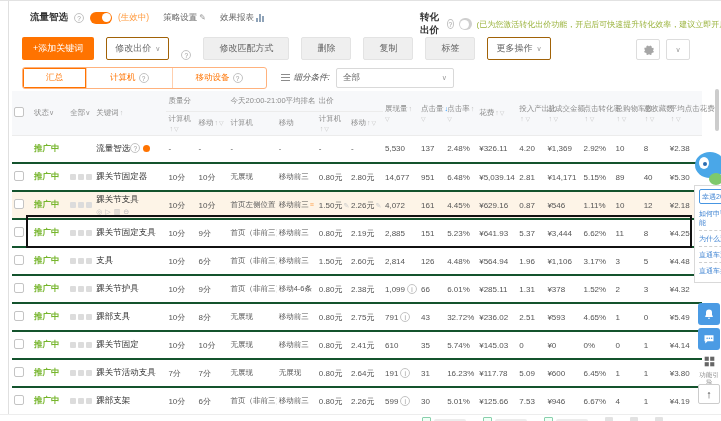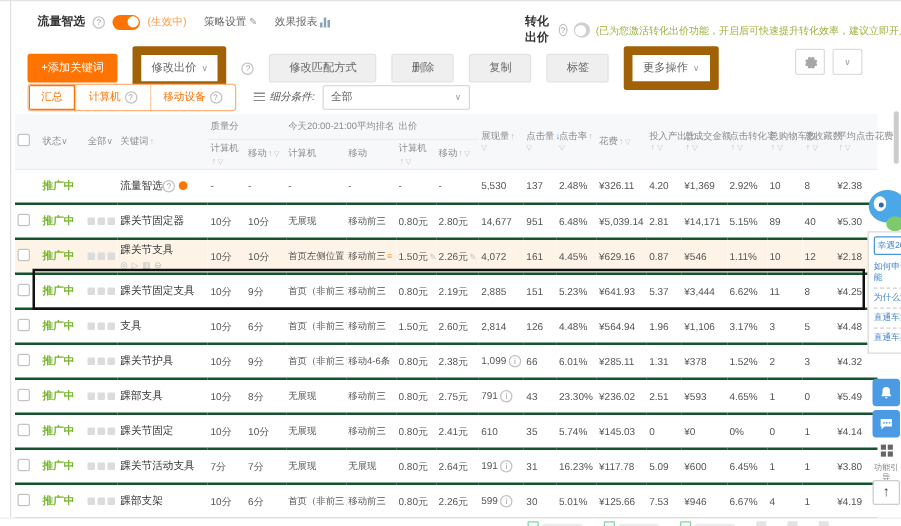--- a/index.html
+++ b/index.html
@@ -23,34 +23,34 @@
 .toggle.on .knob { right:1.5px; } .toggle.off .knob { left:1.5px; }
 .active-text { font-size:8.5px; color:#ff9a3e; }
 .tb-link { font-size:8.5px; color:#666; display:flex; align-items:center; gap:2px; margin-left:8px; }
 .pencil-ic { color:#9a9a9a; font-size:8px; }
 .bars-ic { display:inline-flex; align-items:flex-end; gap:1px; height:8px; }
 .bars-ic i { display:block; width:2px; background:#8fa3b8; }
 .bars-ic i:nth-child(1){height:4px}.bars-ic i:nth-child(2){height:8px}.bars-ic i:nth-child(3){height:6px}
 .hint-text { font-size:8px; color:#9ab33c; white-space:nowrap; }
 
 
-.toolbar { position:absolute; left:22px; top:36px; display:flex; align-items:center; gap:12px; }
+.toolbar { position:absolute; left:22px; top:36px; display:flex; align-items:flex-end; gap:12px; }
 .btn { font-size:9px; border-radius:2px; display:inline-flex; align-items:center; gap:4px; cursor:pointer; }
 .btn-orange { background:#ff7300; color:#fff; padding:5px 11px; }
-.btn-outline { background:#fff; border:7px solid #a16207; color:#666; padding:4px 8px; }
+.btn-outline { background:#fff; border:1px solid #a16207; color:#666; padding:4px 8px; }
 .btn-gray { background:#efefef; border:1px solid #e3e3e3; color:#666; padding:4px 15px; }
 .caret { font-size:7px; color:#999; }
 .toolbar-right { position:absolute; right:31px; top:38px; display:flex; gap:6px; }
 .mini-btn { width:24px; height:21px; border:1px solid #ddd; background:#fff; border-radius:2px;
   display:flex; align-items:center; justify-content:center; color:#999; font-size:8px; }
 
 
 .segrow { position:absolute; left:22px; top:66px; display:flex; align-items:center; }
 .seg-group { display:flex; border:1px solid #ffb27d; border-radius:3px; overflow:hidden; background:#fff; }
-.seg { padding:4px 10px; font-size:8.5px; color:#ff7300; display:flex; align-items:center; gap:3px; border-left:1px solid #ffcfae; }
+.seg { padding:4px 23px; font-size:8.5px; color:#ff7300; display:flex; align-items:center; gap:3px; border-left:1px solid #ffcfae; }
 .seg:first-child { border-left:none; }
 .seg.active { box-shadow:inset 0 0 0 1px #ff7300; }
 .fbars { width:9px; height:8px; margin:0 4px 0 14px;
   background:repeating-linear-gradient(#8c8c8c 0 1px, transparent 1px 3px); }
 .filter-label { font-size:8.5px; color:#555;font-style:italic; }
 .select { margin-left:6px; width:118px; height:20px; border:1px solid #d9d9d9; border-radius:2px;
   font-size:8.5px; color:#666; display:flex; justify-content:space-between; align-items:center; padding:0 6px; background:#fff; }
 
 
 .table-wrap { position:absolute; left:12px; top:90px; }
@@ -408,21 +408,21 @@
           <td><span class="sq"></span><span class="sq"></span><span class="sq"></span></td>
           <td><span class="kw">踝部支具</span></td>
           <td>10分</td>
           <td>8分</td>
           <td class="c-rank"><span>无展现</span></td>
           <td class="c-rank"><span>移动前三</span></td>
           <td><span>0.80元</span></td>
           <td><span>2.75元</span></td>
           <td><span>791</span><span class="qmark qi">i</span></td>
           <td>43</td>
-          <td>23.30%</td>
+          <td>32.72%</td>
           <td>¥236.02</td>
           <td>2.51</td>
           <td>¥593</td>
           <td>4.65%</td>
           <td>1</td>
           <td>0</td>
           <td>¥5.49</td>
         </tr>
         <tr>
           <td class="c-cb"><span class="checkbox"></span></td>

